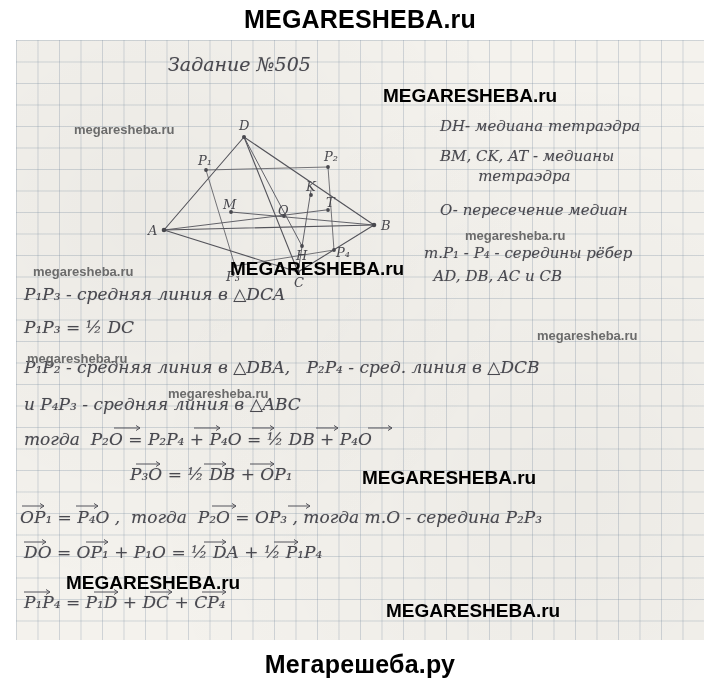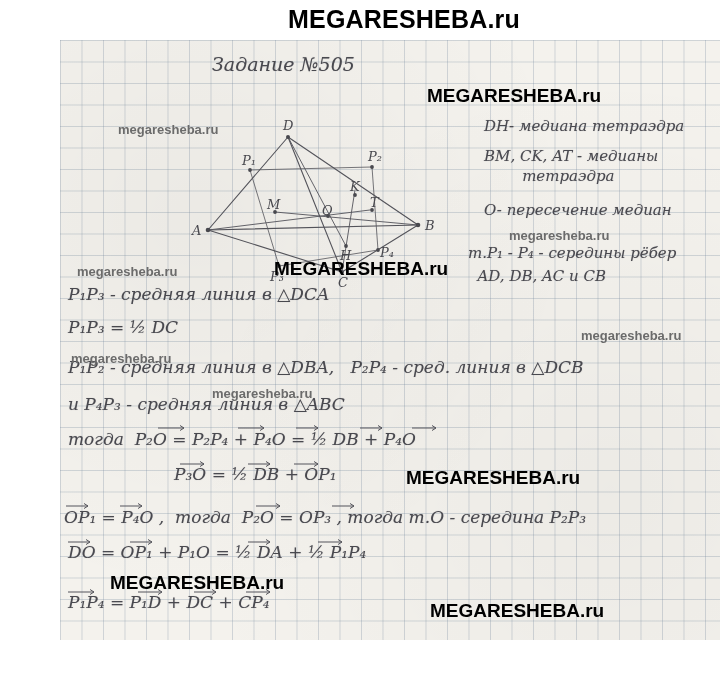--- a/index.html
+++ b/index.html
@@ -3,21 +3,21 @@
 <meta charset="utf-8">
 <style>
   html,body{margin:0;padding:0;}
   body{
     width:720px;height:684px;
     background:#ffffff;
     font-family:"Liberation Sans", sans-serif;
     overflow:hidden;
     position:relative;
   }
-  .page{position:absolute;inset:0;margin-left:44px;}
+  .page{position:absolute;inset:0;}
 
   
   .site-title{
     position:absolute;left:0;width:720px;text-align:center;
     font-weight:bold;color:#000;letter-spacing:0.2px;
   }
   #top-title{top:5px;font-size:25px;}
   #bottom-title{top:650px;font-size:25px;}
 
   
@@ -178,20 +178,21 @@
           <path d="M102,552 l-4,-2.5 M102,552 l-4,2.5"></path>
         <path d="M134,552 l22,0"></path>
           <path d="M156,552 l-4,-2.5 M156,552 l-4,2.5"></path>
         <path d="M186,552 l24,0"></path>
           <path d="M210,552 l-4,-2.5 M210,552 l-4,2.5"></path>
       </g>
     </svg>
 
   </div>
 
+  <div class="site-title" id="bottom-title">Мегарешеба.ру</div>
 <div class="wm" style="left: 383px; top: 85px; font-size: 19px; color: rgb(0, 0, 0);">MEGARESHEBA.ru</div>
     <div class="wm" style="left: 74px; top: 122px; font-size: 13px; color: rgb(107, 107, 107);">megaresheba.ru</div>
     <div class="wm" style="left: 33px; top: 264px; font-size: 13px; color: rgb(107, 107, 107);">megaresheba.ru</div>
     <div class="wm" style="left: 230px; top: 258px; font-size: 19px; color: rgb(0, 0, 0);">MEGARESHEBA.ru</div>
     <div class="wm" style="left: 465px; top: 228px; font-size: 13px; color: rgb(107, 107, 107);">megaresheba.ru</div>
     <div class="wm" style="left: 537px; top: 328px; font-size: 13px; color: rgb(107, 107, 107);">megaresheba.ru</div>
     <div class="wm" style="left: 27px; top: 351px; font-size: 13px; color: rgb(107, 107, 107);">megaresheba.ru</div>
     <div class="wm" style="left: 168px; top: 386px; font-size: 13px; color: rgb(107, 107, 107);">megaresheba.ru</div>
     <div class="wm" style="left: 362px; top: 467px; font-size: 19px; color: rgb(0, 0, 0);">MEGARESHEBA.ru</div>
     <div class="wm" style="left: 66px; top: 572px; font-size: 19px; color: rgb(0, 0, 0);">MEGARESHEBA.ru</div>

